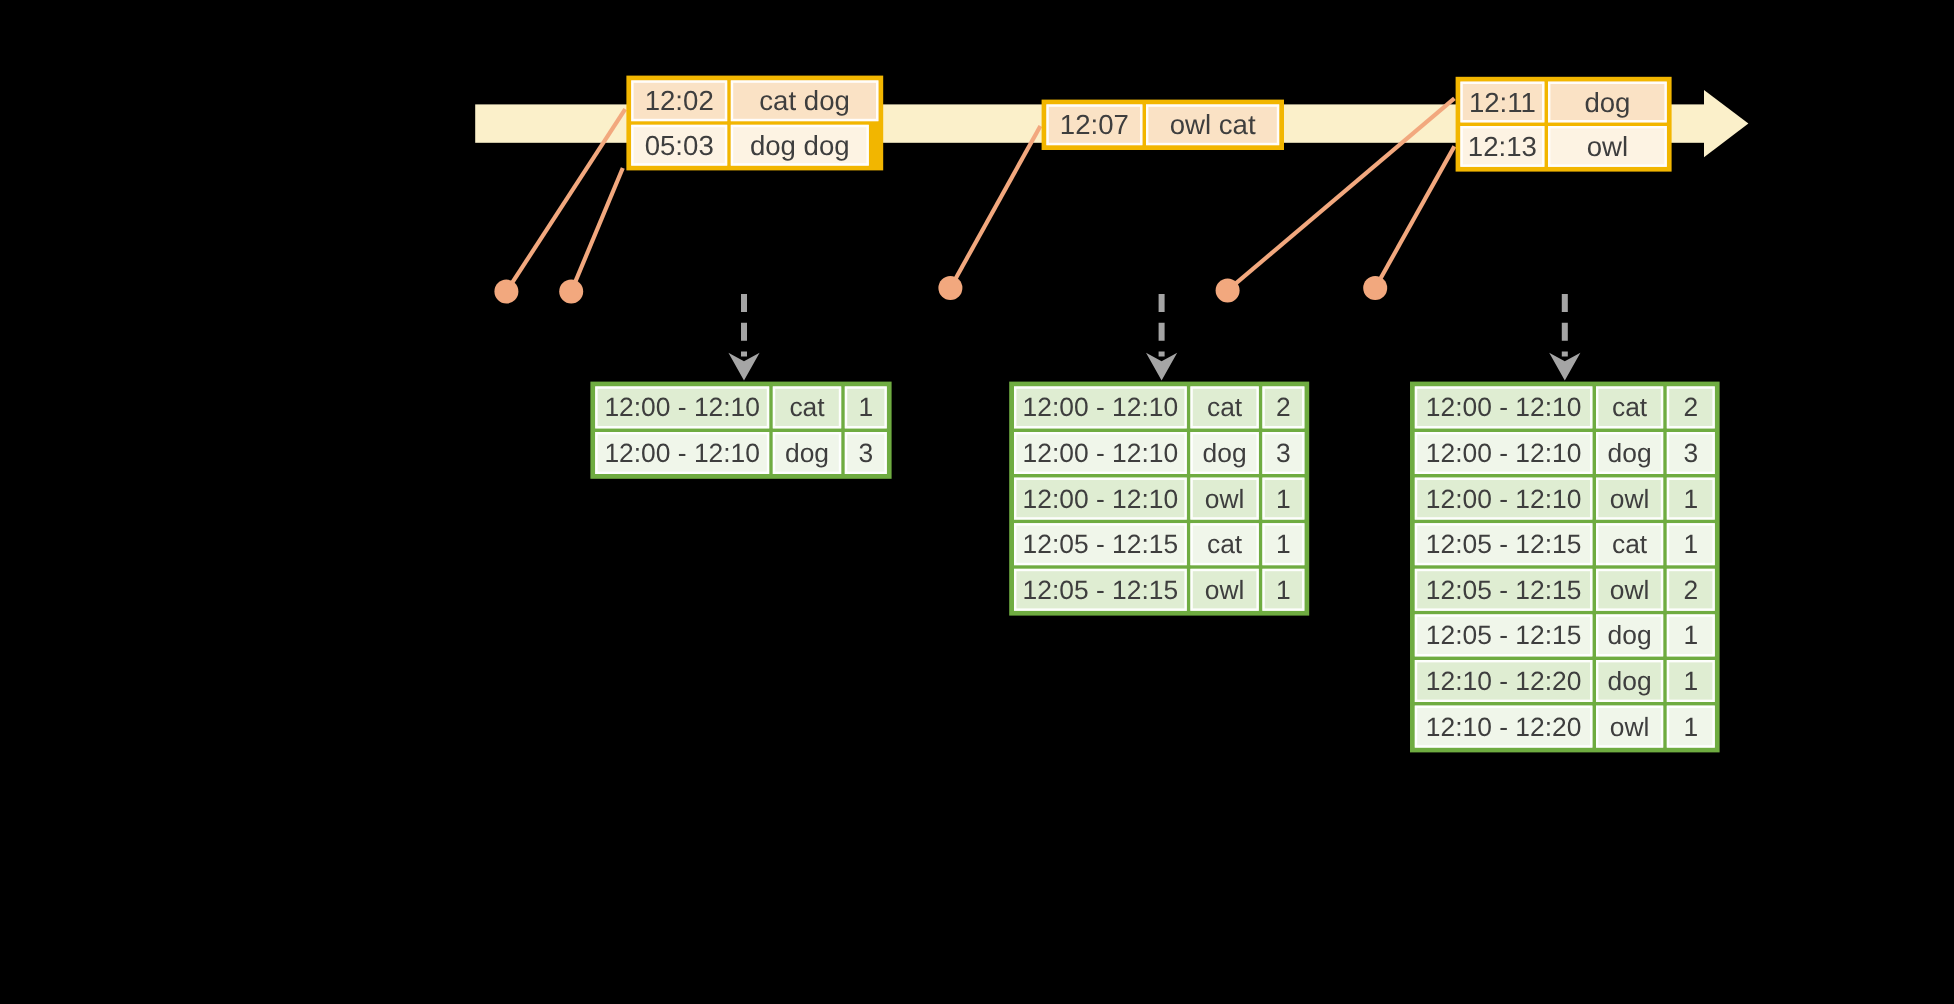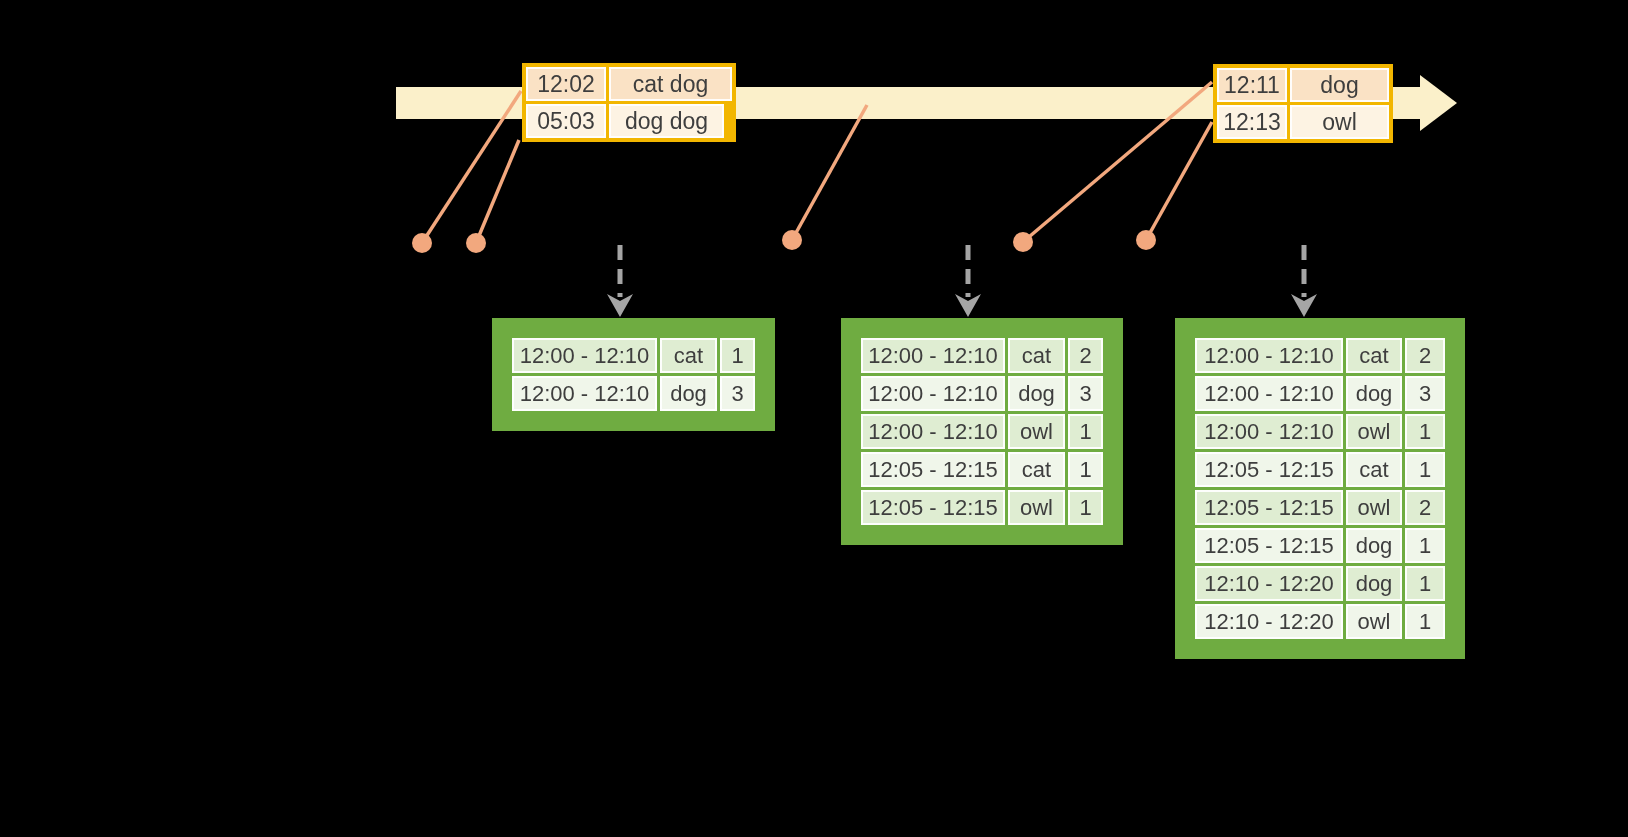--- a/index.html
+++ b/index.html
@@ -42,21 +42,21 @@
     color: var(--text);
     font-size: 23px;
   }
   .event-row.alt-dark  .event-cell { background: var(--peach-dark); }
   .event-row.alt-light .event-cell { background: var(--peach-light); }
 
   
   .result-table {
     position: absolute;
     background: var(--green);
-    padding: 20px;
+    padding: 4px;
     display: flex; flex-direction: column; gap: 3px;
     box-sizing: border-box;
   }
   .result-row { display: flex; gap: 3px; }
   .result-cell {
     height: 35px;
     display: flex; align-items: center; justify-content: center;
     border: 2px solid rgba(255,255,255,0.92);
     box-sizing: border-box;
     color: var(--text);
@@ -100,20 +100,26 @@
 <div class="event-table" style="left: 522px; top: 63px;">
       <div class="event-row alt-dark">
         <div class="event-cell" style="width: 80px;">12:02</div>
         <div class="event-cell" style="width: 123px;">cat dog</div>
       </div>
       <div class="event-row alt-light">
         <div class="event-cell" style="width: 80px;">05:03</div>
         <div class="event-cell" style="width: 115px;">dog dog</div>
       </div>
     </div>
+    <div class="event-table" style="left: 868px; top: 83px;">
+      <div class="event-row alt-dark">
+        <div class="event-cell" style="width: 80px;">12:07</div>
+        <div class="event-cell" style="width: 111px;">owl cat</div>
+      </div>
+    </div>
     <div class="event-table" style="left: 1213px; top: 64px;">
       <div class="event-row alt-dark">
         <div class="event-cell" style="width: 70px;">12:11</div>
         <div class="event-cell" style="width: 99px;">dog</div>
       </div>
       <div class="event-row alt-light">
         <div class="event-cell" style="width: 70px;">12:13</div>
         <div class="event-cell" style="width: 99px;">owl</div>
       </div>
     </div>

